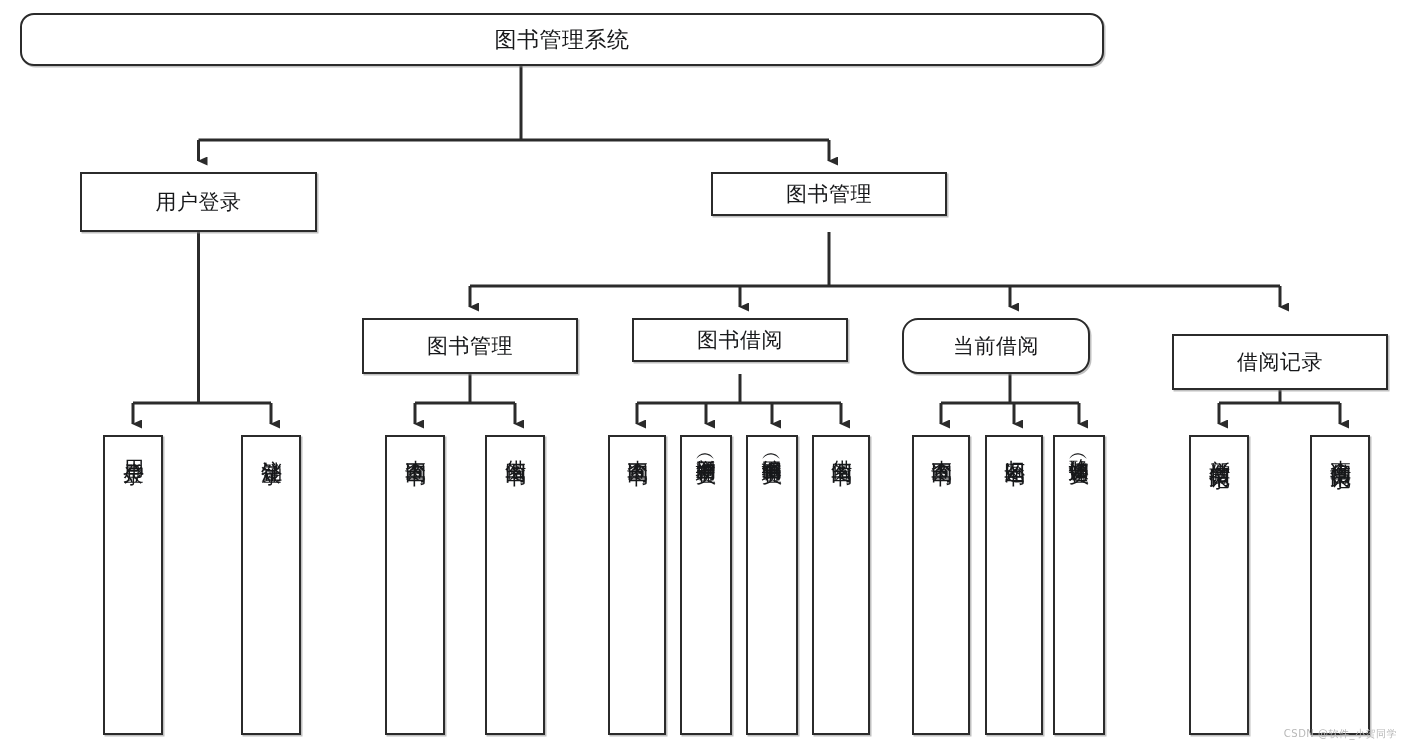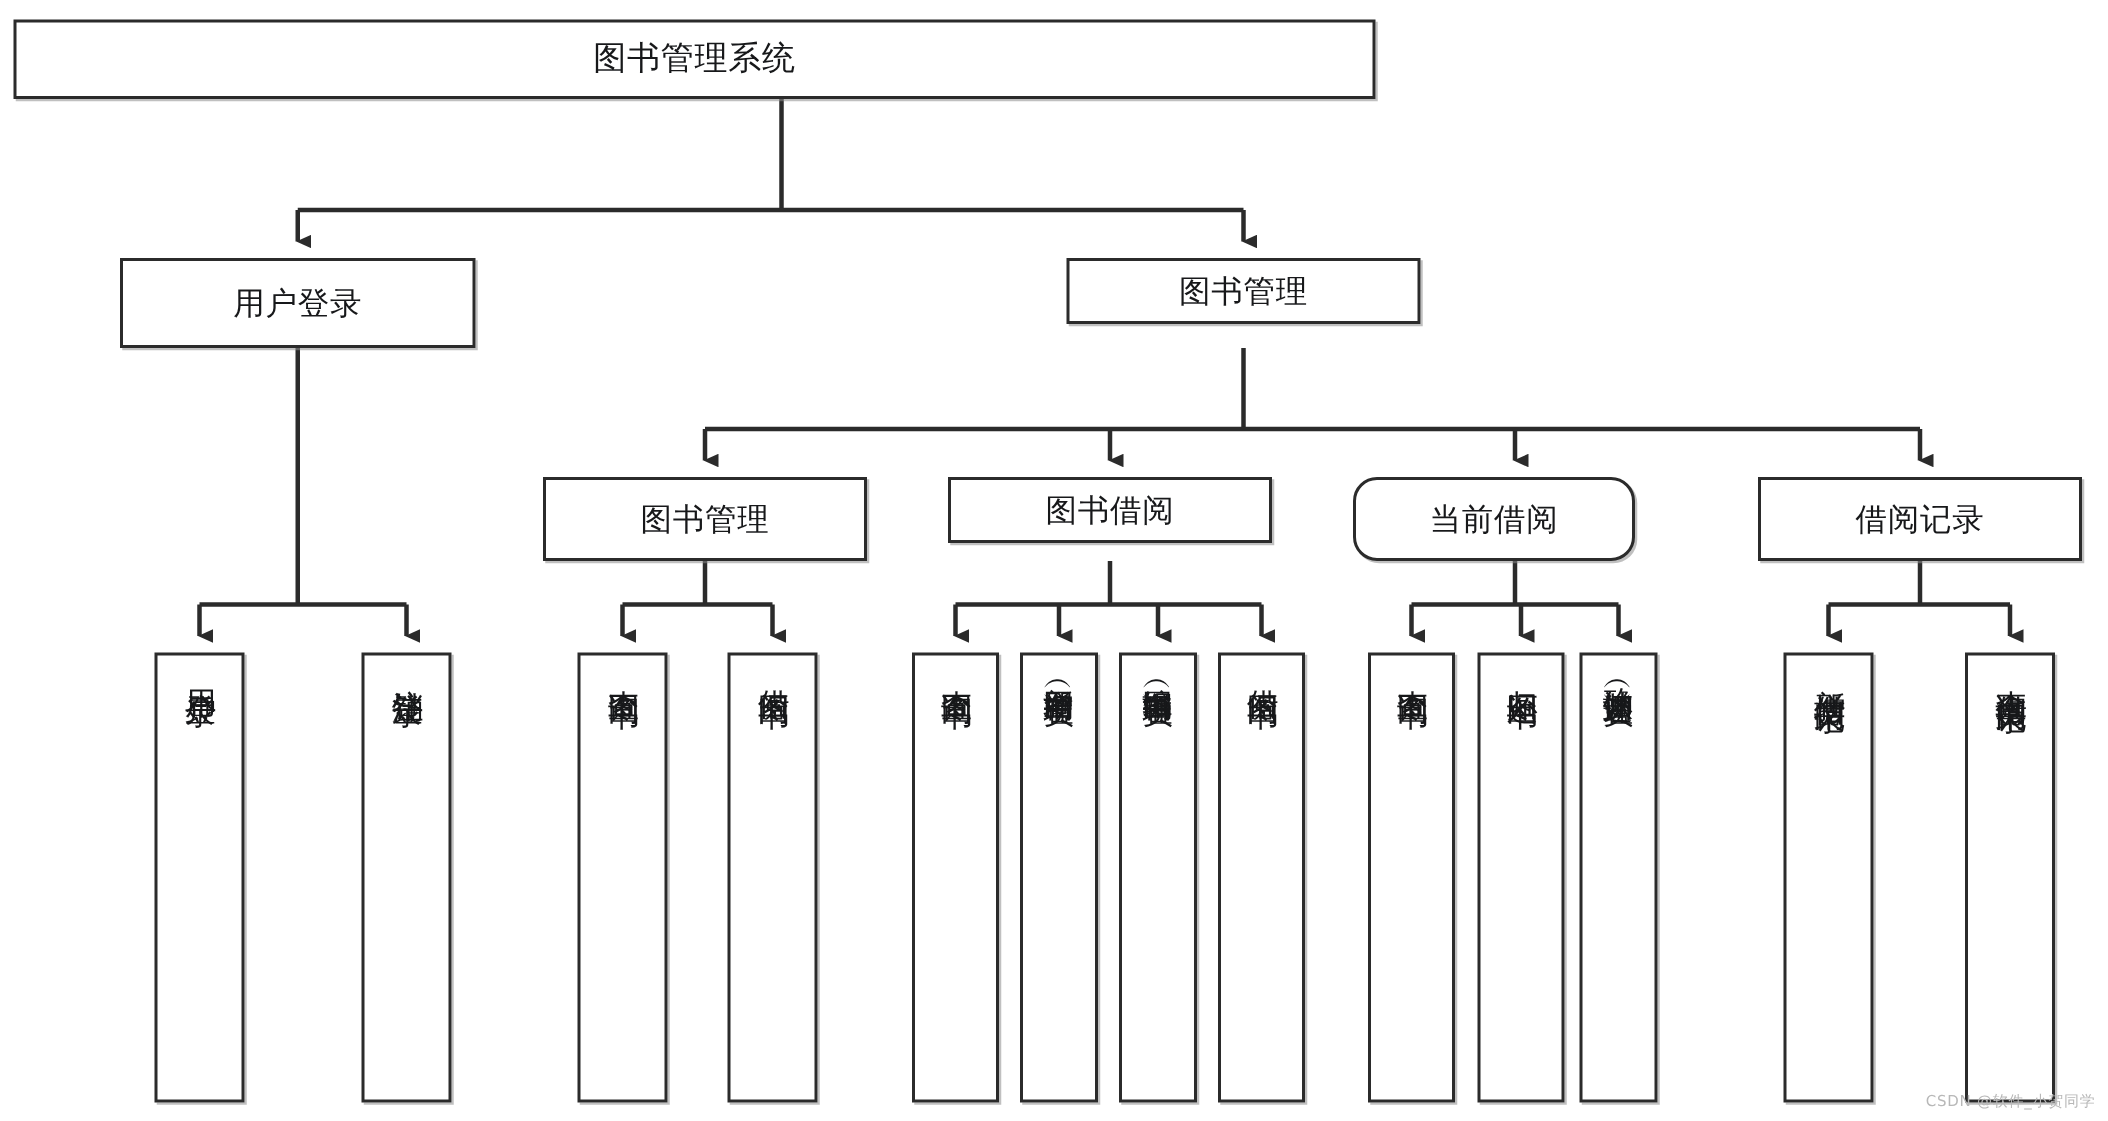--- a/index.html
+++ b/index.html
@@ -109,41 +109,41 @@
         <path d="M941 403 L941 424" marker-end="url(#arrow)"></path>
         <path d="M1014 403 L1014 424" marker-end="url(#arrow)"></path>
         <path d="M1079 403 L1079 424" marker-end="url(#arrow)"></path>
         <path d="M1280 374 L1280 403"></path>
         <path d="M1219 403 L1340 403"></path>
         <path d="M1219 403 L1219 424" marker-end="url(#arrow)"></path>
         <path d="M1340 403 L1340 424" marker-end="url(#arrow)"></path>
       </g>
   </svg>
 
-  <div class="node root" style="left: 9px; top: 13px; width: 908px; height: 53px;">
+  <div class="node root" style="left: 20px; top: 13px; width: 1084px; height: 53px; border-radius: 14px;">
     <span class="node-label">图书管理系统</span>
   </div>
 
   <div class="node" style="left: 80px; top: 172px; width: 237px; height: 60px;">
     <span class="node-label">用户登录</span>
   </div>
   <div class="node" style="left: 711px; top: 172px; width: 236px; height: 44px;">
     <span class="node-label">图书管理</span>
   </div>
 
   <div class="node" style="left: 362px; top: 318px; width: 216px; height: 56px;">
     <span class="node-label">图书管理</span>
   </div>
   <div class="node" style="left: 632px; top: 318px; width: 216px; height: 44px;">
     <span class="node-label">图书借阅</span>
   </div>
   <div class="node" style="left: 902px; top: 318px; width: 188px; height: 56px; border-radius: 16px;">
     <span class="node-label">当前借阅</span>
   </div>
-  <div class="node" style="left: 1172px; top: 318px; width: 216px; height: 56px;">
+  <div class="node" style="left: 1172px; top: 334px; width: 216px; height: 56px;">
     <span class="node-label">借阅记录</span>
   </div>
 
   <div class="node leaf" style="left: 103px; top: 435px; width: 60px; height: 300px;">
     <span class="node-label">用户登录</span>
   </div>
   <div class="node leaf" style="left: 241px; top: 435px; width: 60px; height: 300px;">
     <span class="node-label">注销登录</span>
   </div>
 

